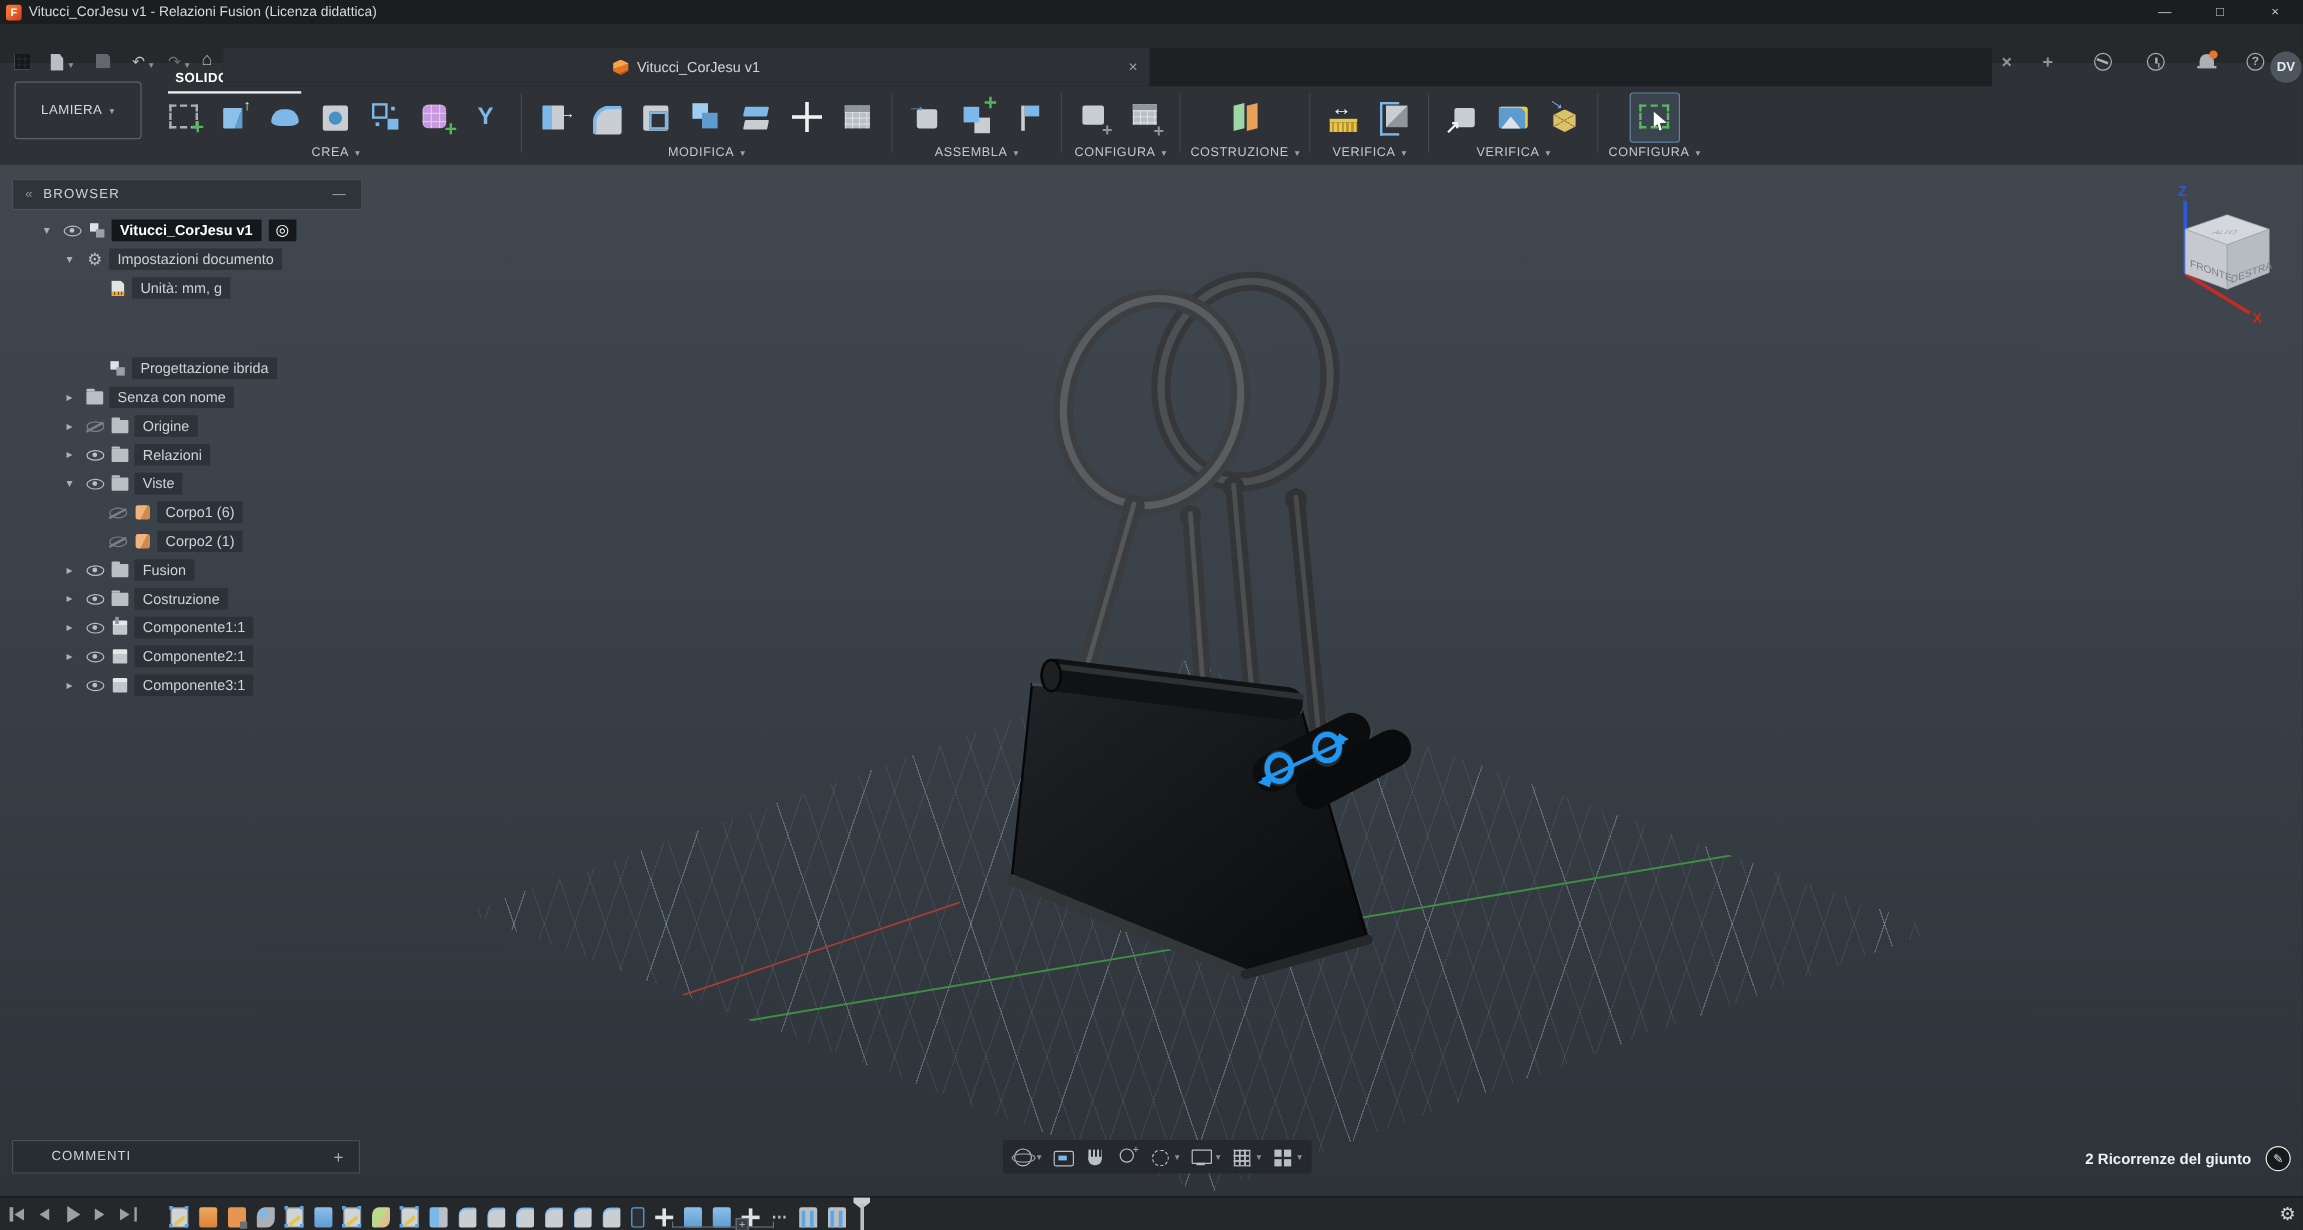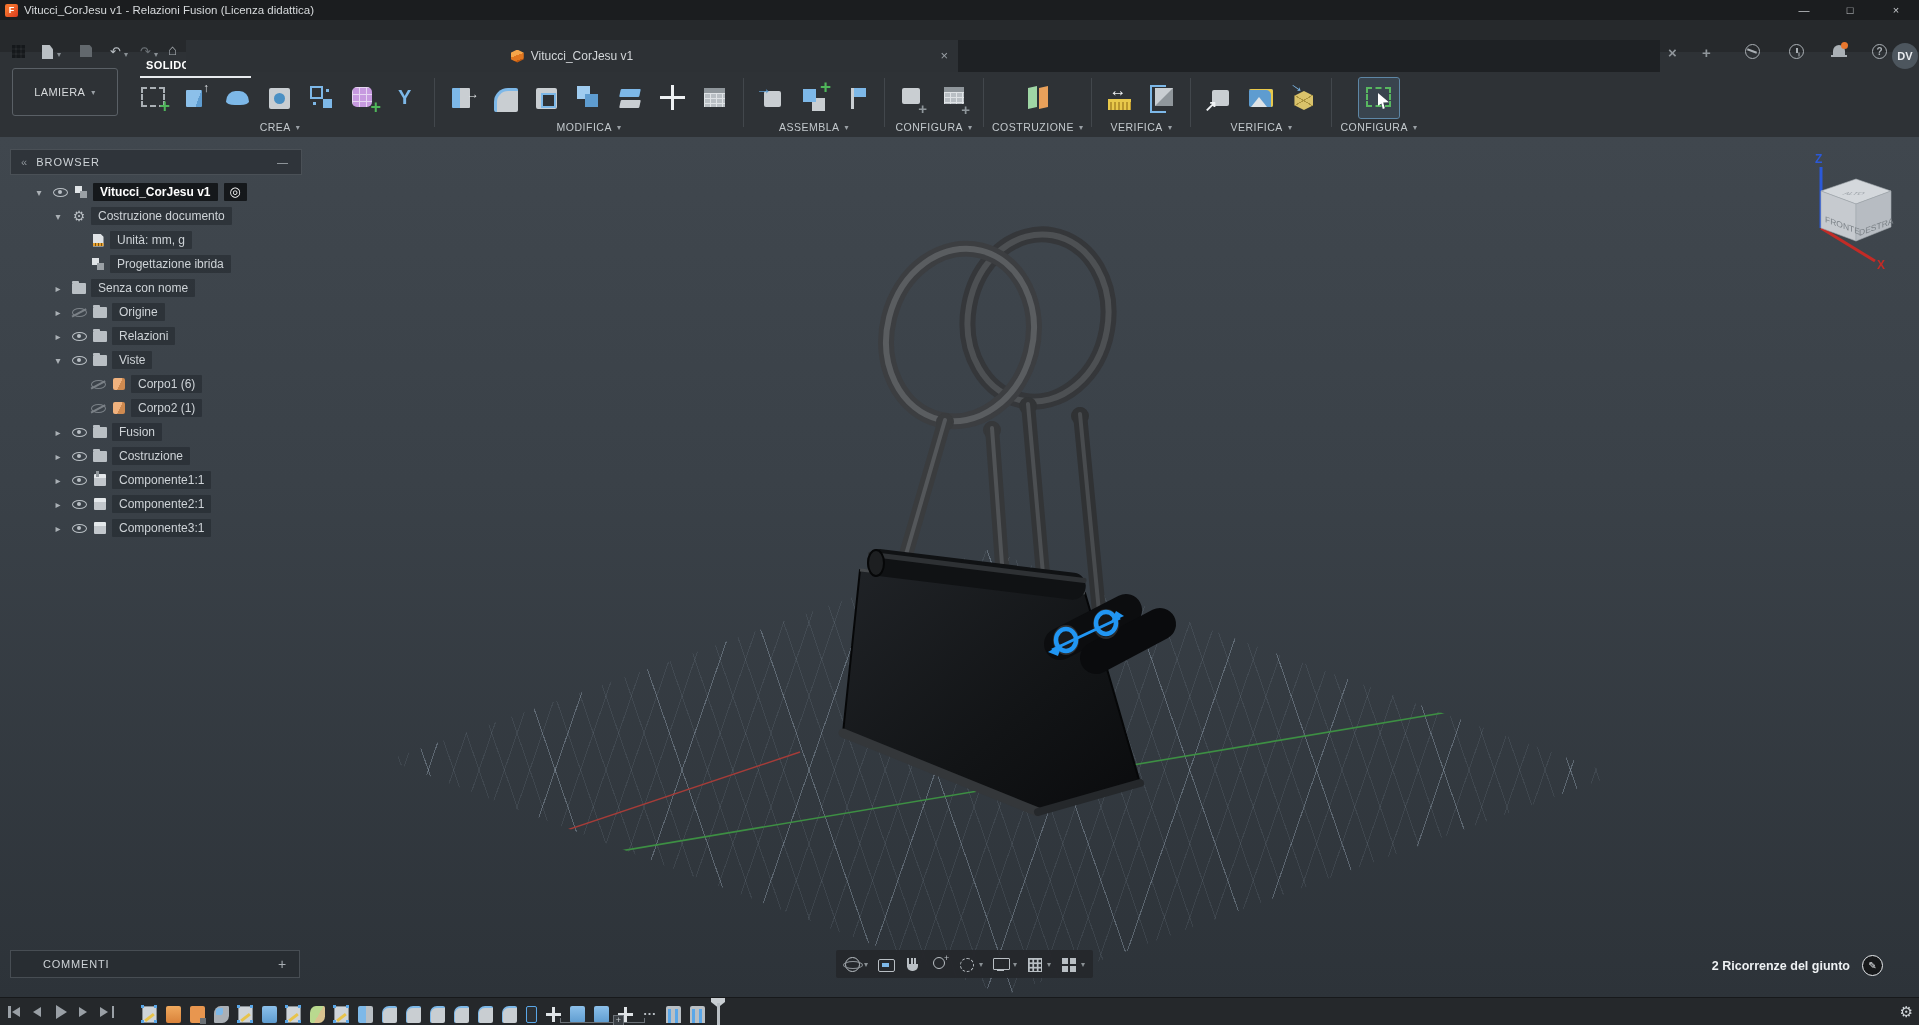--- a/index.html
+++ b/index.html
@@ -202,21 +202,21 @@
   .n-grid-settings::before { left:1px; top:2px; width:13px; height:13px; background:
     linear-gradient(#b9bfc4 1.5px,transparent 1.5px),linear-gradient(90deg,#b9bfc4 1.5px,transparent 1.5px),transparent;
     background-size:4.4px 4.4px; border-right:1.5px solid #b9bfc4; border-bottom:1.5px solid #b9bfc4; }
   .n-viewports::before { left:1px; top:2px; width:6px; height:6px; background:#b9bfc4; box-shadow:8px 0 0 #b9bfc4,0 8px 0 #b9bfc4,8px 8px 0 #b9bfc4; }
 
   
   #comments { position:absolute; left:10px; top:813px; width:290px; height:28px; background:rgba(40,45,50,.92);
     border:1px solid #474d53; display:flex; align-items:center; color:#ced3d7; font-size:11px; letter-spacing:.8px; z-index:16; }
   #comments .lbl { margin-left:32px; }
   #comments .add { margin-left:auto; margin-right:12px; color:#aab0b5; font-size:14px; }
-  #joint-status { position:absolute; right:36px; top:818px; display:flex; align-items:center; gap:12px; z-index:16; }
+  #joint-status { position:absolute; right:10px; top:818px; display:flex; align-items:center; gap:12px; z-index:16; }
   #joint-status .txt { color:#eef1f3; font-size:12.5px; font-weight:bold; }
   #joint-status .badge { width:21px; height:21px; border-radius:50%; background:#17191b; border:1.5px solid #e8ebee;
     color:#e8ebee; font-size:10px; display:flex; align-items:center; justify-content:center; }
 
   
   #timeline { position:absolute; left:0; top:997px; width:1919px; height:28px; background:#25282b;
     border-top:1px solid #17191b; display:flex; align-items:center; z-index:60; }
   #playback { display:flex; align-items:center; gap:9px; margin-left:8px; }
   .pb { position:relative; width:14px; height:14px; }
   .pb i { position:absolute; }
@@ -555,30 +555,30 @@
           <span class="tlabel">Vitucci_CorJesu v1</span>
           <span class="target-box">◎</span>
         </div>
         <div class="trow" style="padding-left: 39px;">
           <span class="slot">
             <span class="tarrow">▾</span>
           </span>
           <span class="slot">
             <span class="ti-gear">⚙</span>
           </span>
-          <span class="tlabel">Costruzione documento</span>
+          <span class="tlabel">Impostazioni documento</span>
         </div>
         <div class="trow" style="padding-left: 58px;">
           <span class="slot"></span>
           <span class="slot">
             <span class="ti-units"></span>
           </span>
           <span class="tlabel">Unità: mm, g</span>
         </div>
-        <div class="trow" style="padding-left: 58px;">
+        <div class="trow" style="padding-left: 58px; margin-top: 43px;">
           <span class="slot"></span>
           <span class="slot">
             <span class="ti-assembly"></span>
           </span>
           <span class="tlabel">Progettazione ibrida</span>
         </div>
         <div class="trow" style="padding-left: 39px;">
           <span class="slot">
             <span class="tarrow">▸</span>
           </span>

